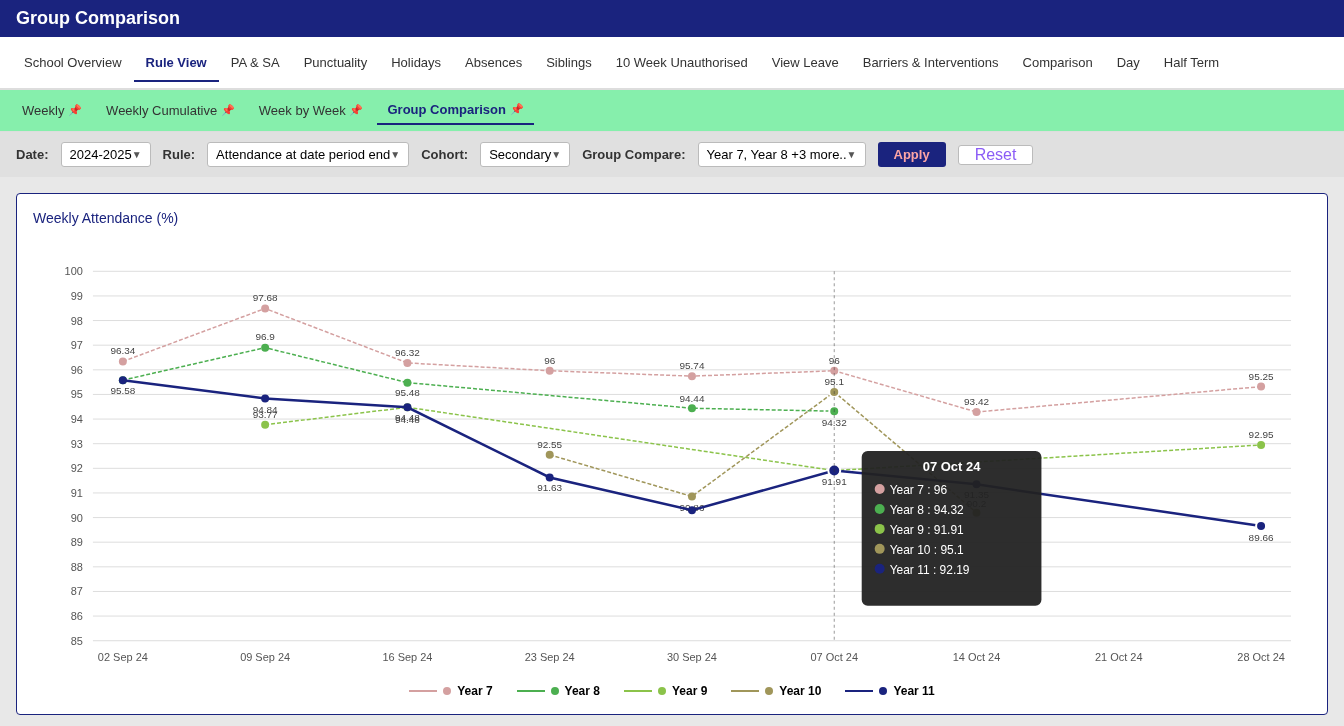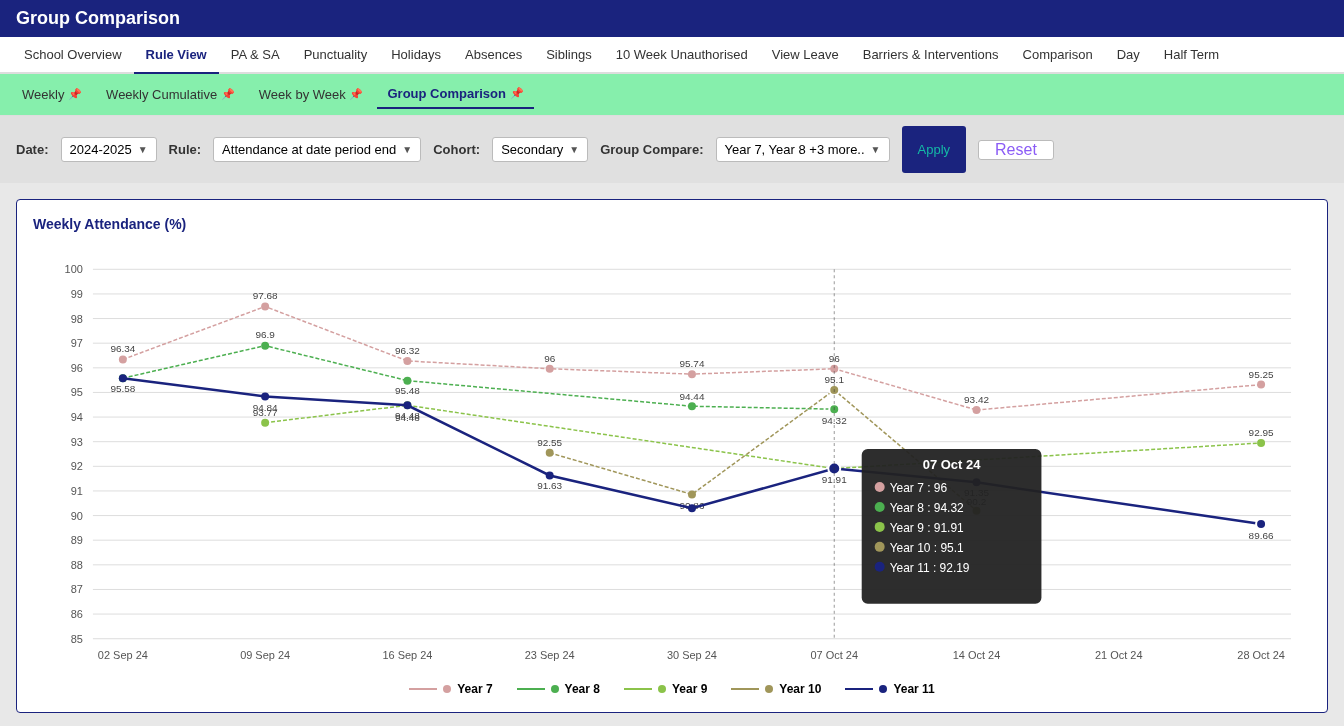--- a/index.html
+++ b/index.html
@@ -11,21 +11,21 @@
       padding: 8px 16px;
       font-size: 18px;
       font-weight: bold;
     }
 
     .nav-tabs {
       background: white;
       border-bottom: 2px solid #ddd;
       display: flex;
       align-items: center;
-      padding: 0 12px;
+      padding: 8px 12px;
       gap: 0;
     }
 
     .nav-tab {
       padding: 10px 12px;
       cursor: pointer;
       font-size: 13px;
       color: #333;
       white-space: nowrap;
       border-bottom: 2px solid transparent;
@@ -86,36 +86,37 @@
 
     .filter-select {
       display: flex;
       align-items: center;
       background: white;
       border: 1px solid #bbb;
       border-radius: 3px;
       padding: 4px 8px;
       cursor: pointer;
       font-size: 13px;
-      gap: 6px;
+      gap: 0;
     }
 
     .filter-select .chevron {
       color: #555;
       font-size: 10px;
     }
 
     .btn-apply {
       background: #1a237e;
-      color: #14b8a6;
+      color: #fca5a5;
       border: none;
       border-radius: 3px;
-      padding: 16px 16px;
+      padding: 5px 16px;
       cursor: pointer;
       font-size: 13px;
+      font-weight: bold;
     }
 
     .btn-reset {
       background: white;
       color: #8b5cf6;
       border: 1px solid #bbb;
       border-radius: 3px;
       padding: 0 16px;
       cursor: pointer;
       font-size: 16px;
@@ -124,23 +125,23 @@
     .chart-container {
       background: white;
       margin: 16px;
       border: 1px solid #1a237e;
       border-radius: 4px;
       padding: 16px;
     }
 
     .chart-title {
       font-size: 14px;
-      font-weight: bold;
+      font-weight: normal;
       color: #1a237e;
-      margin-bottom: 12px;
+      margin-bottom: 20px;
     }
 
     .chart-area {
       position: relative;
       width: 100%;
       height: 430px;
     }
 
     svg.chart-svg {
       width: 100%;

